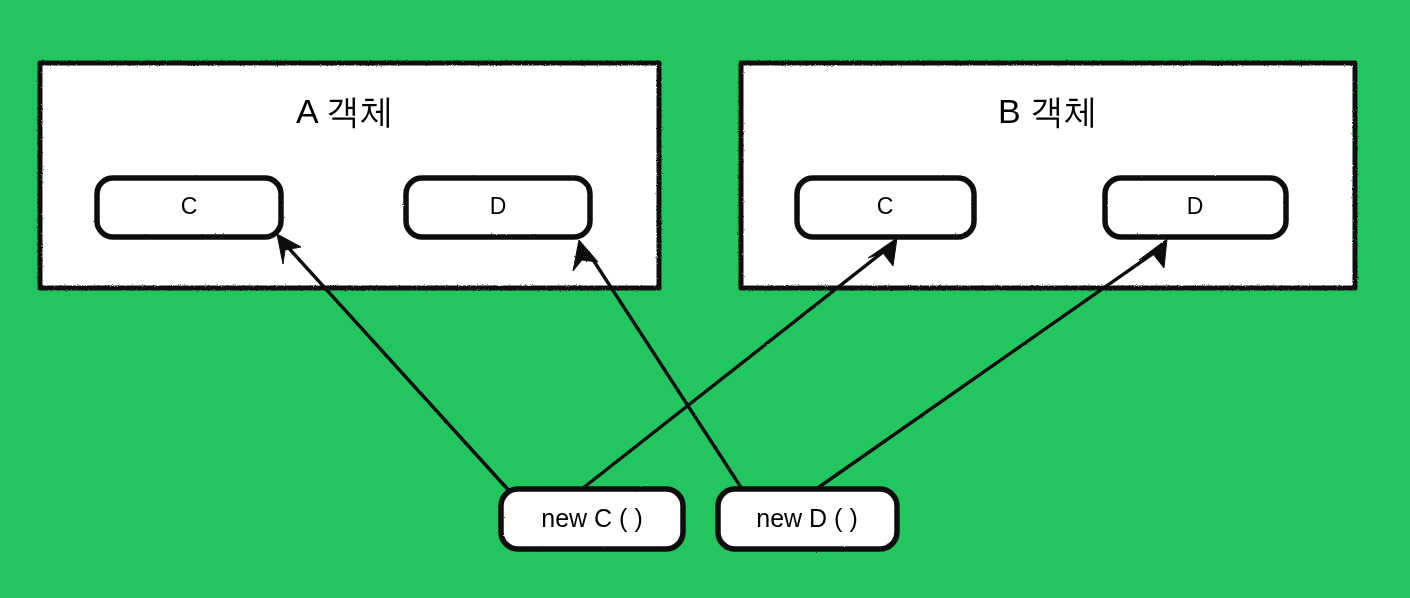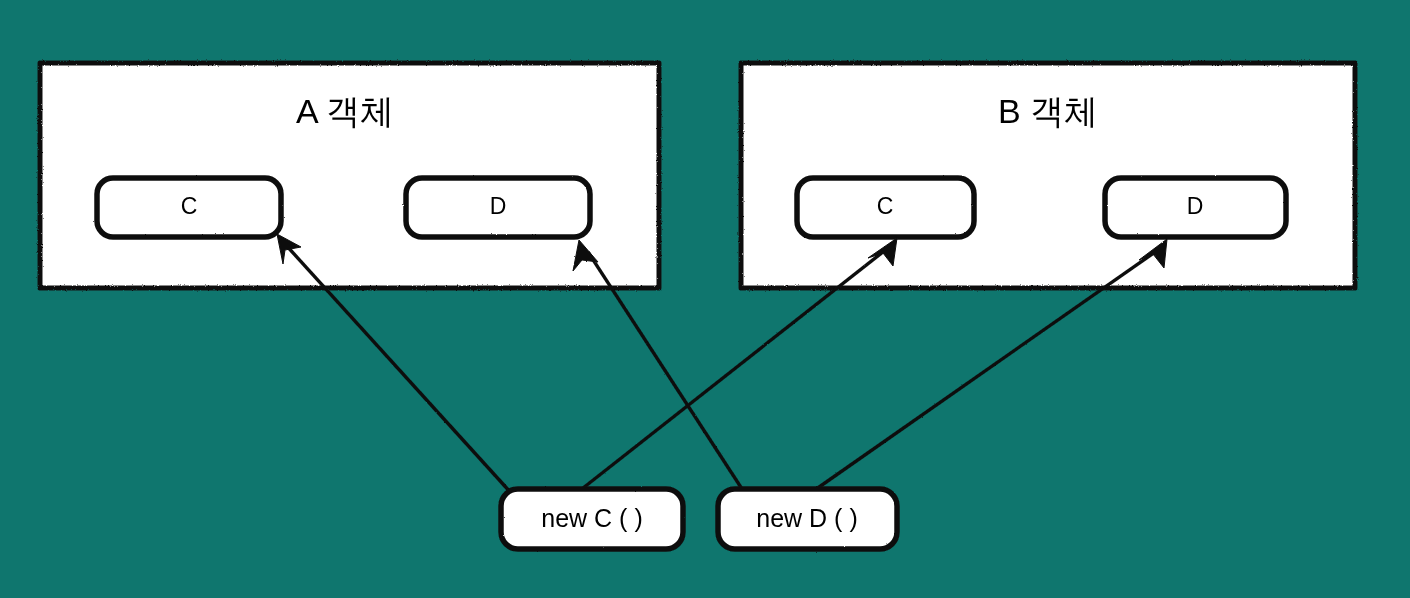--- a/index.html
+++ b/index.html
@@ -7,21 +7,21 @@
     padding: 0;
     background: #ffffff;
   }
   body {
     font-family: "Liberation Sans", "DejaVu Sans", sans-serif;
   }
   #canvas {
     position: relative;
     width: 1410px;
     height: 598px;
-    background: #0f766e;
+    background: #22c55e;
     overflow: hidden;
   }
   #diagram-svg {
     position: absolute;
     left: 0;
     top: 0;
     width: 1410px;
     height: 598px;
   }
   .container-box {

